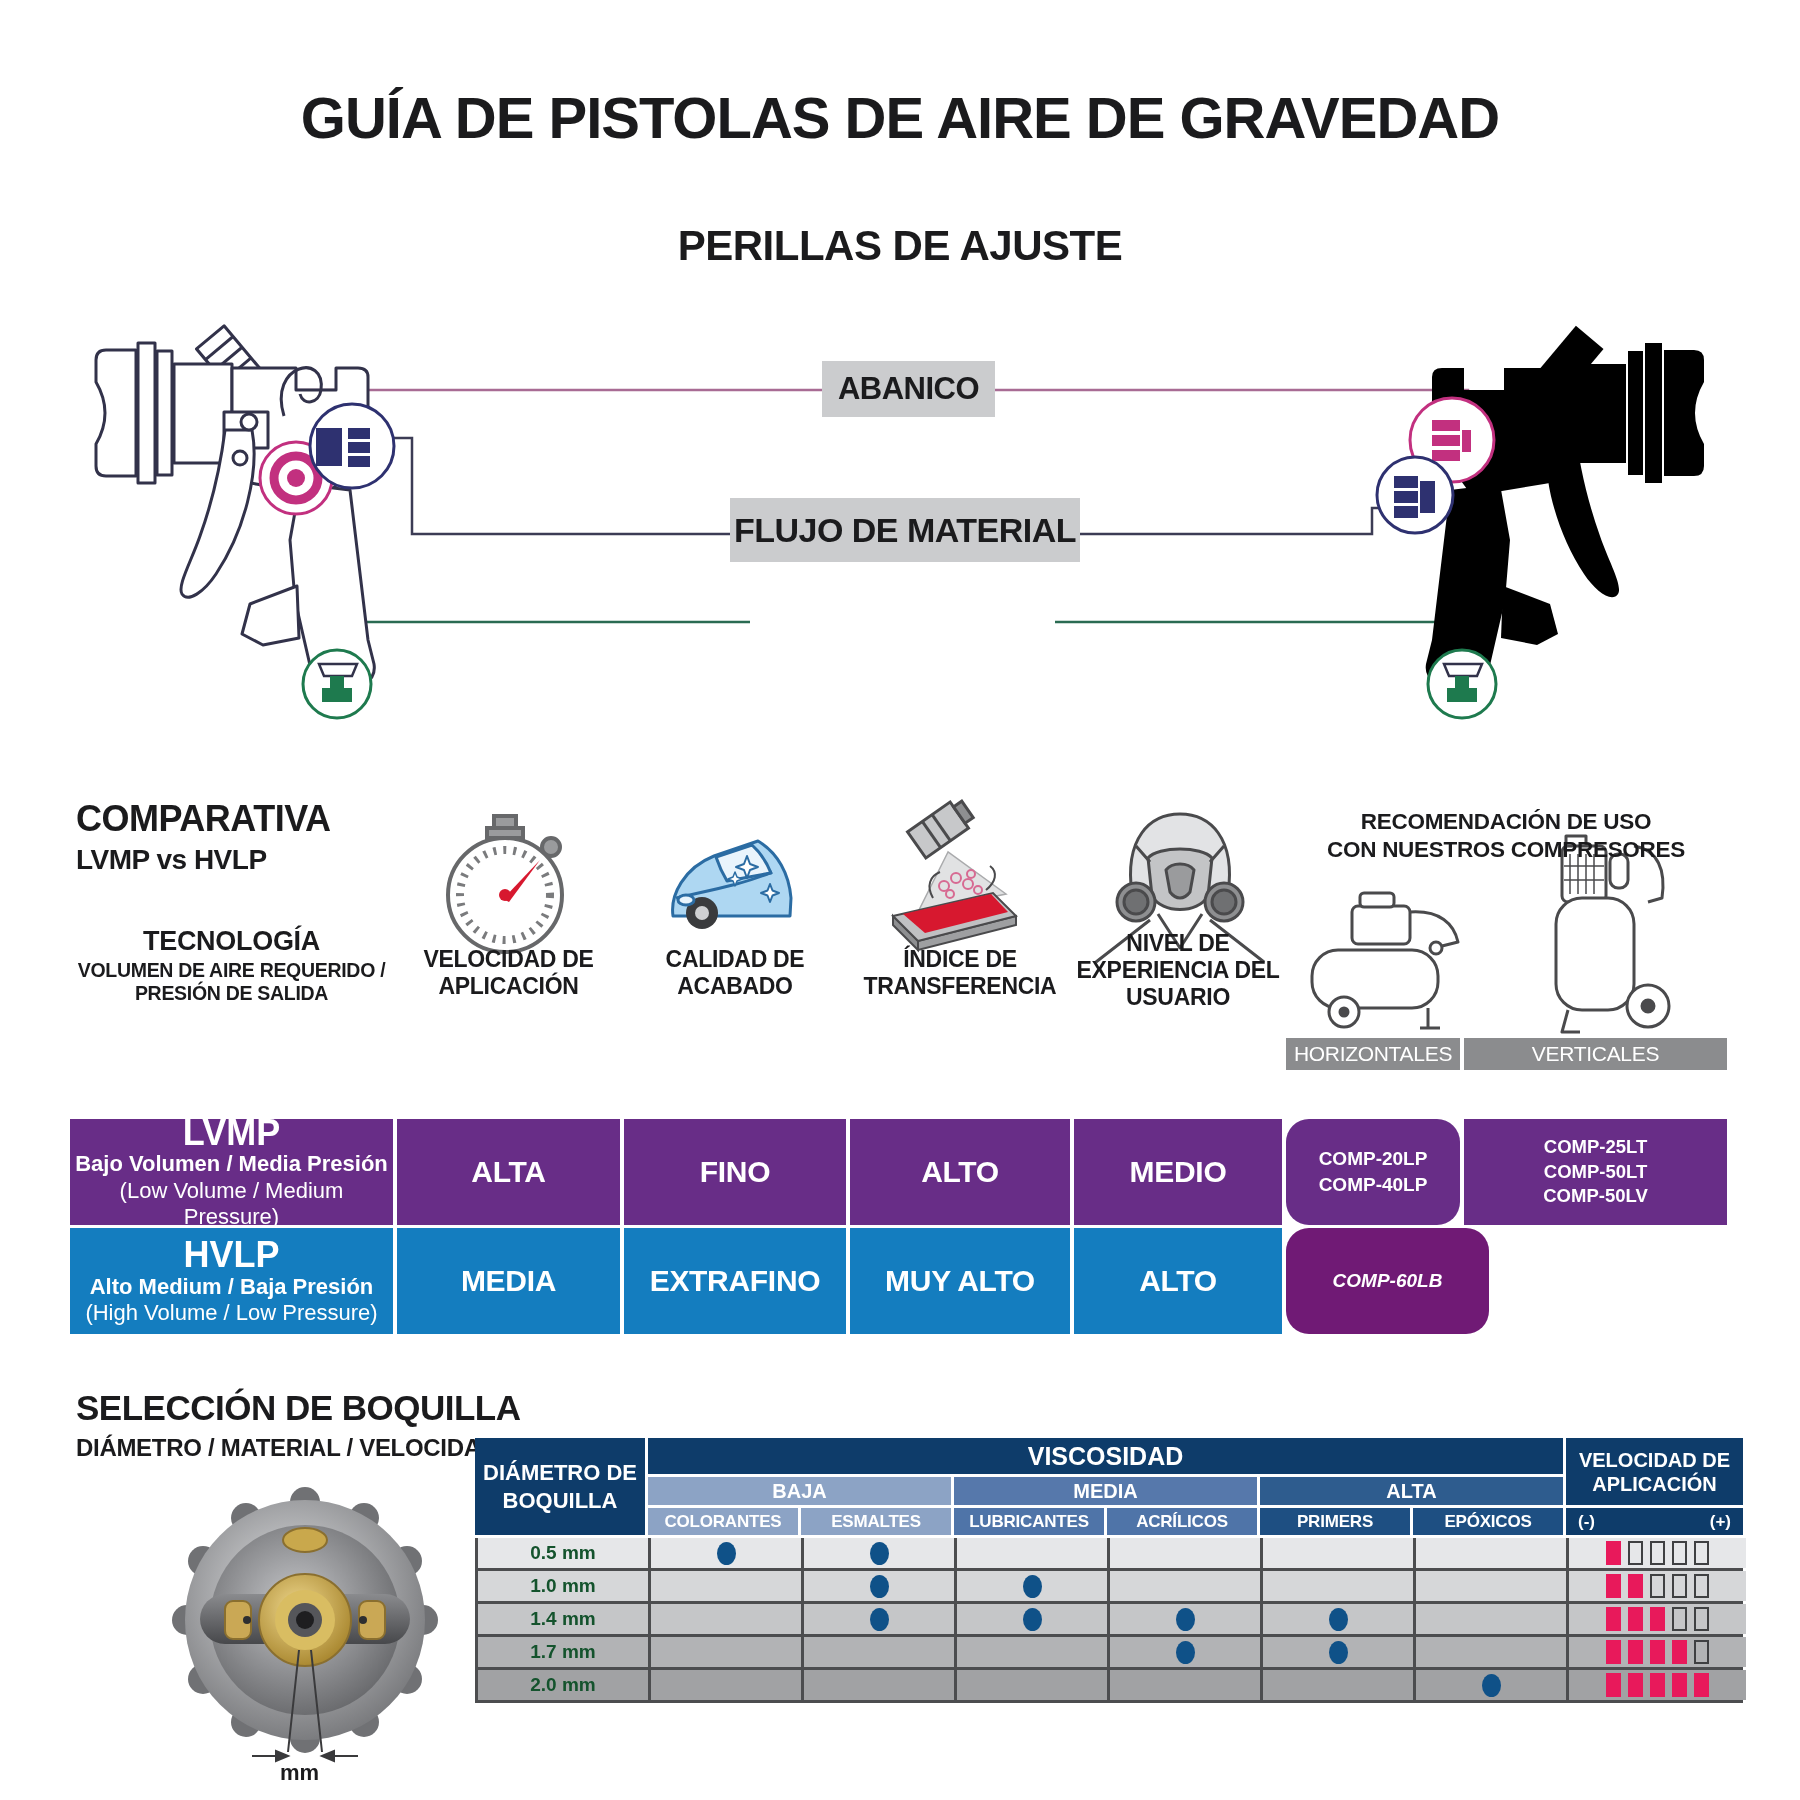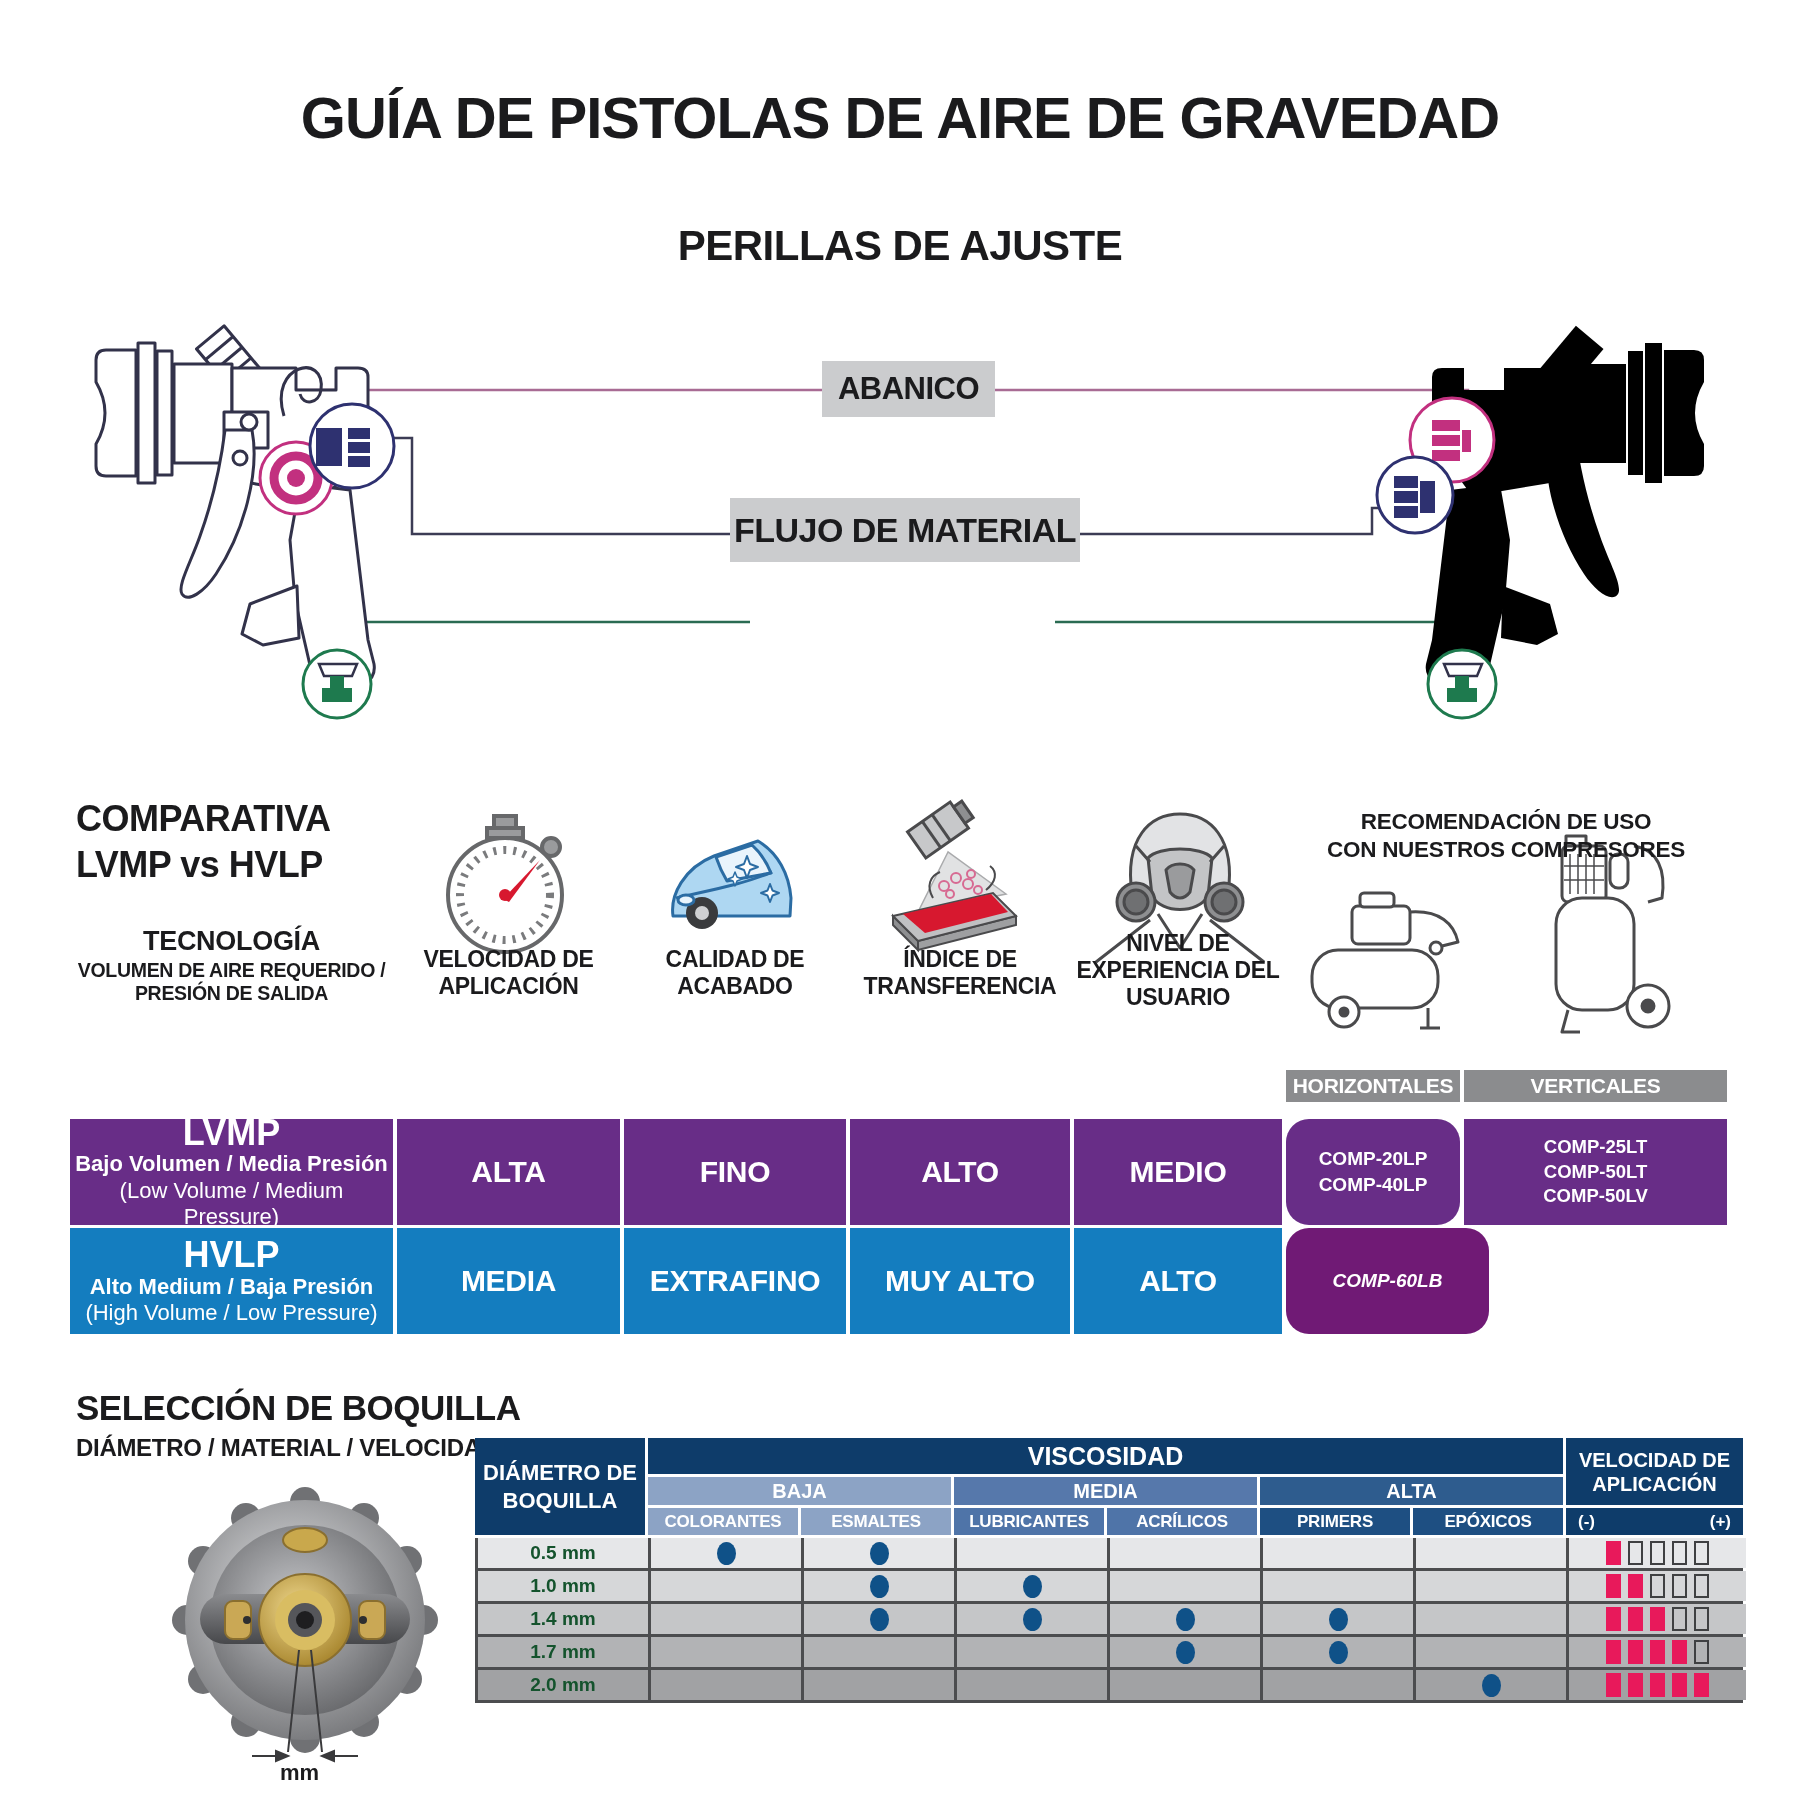--- a/index.html
+++ b/index.html
@@ -11,33 +11,33 @@
   .main-title{left:0;top:84px;width:1800px;text-align:center;font-size:58px;font-weight:bold;letter-spacing:-1px;}
   .sub-title{left:0;top:222px;width:1800px;text-align:center;font-size:42px;font-weight:bold;letter-spacing:-0.5px;}
 
   .tag{background:var(--tag,#cbccce);display:flex;align-items:center;justify-content:center;
        font-weight:bold;color:#1b1b1d;letter-spacing:-0.5px;z-index:3;}
   #tag-fan{left:822px;top:361px;width:173px;height:56px;font-size:31px;}
   #tag-flow{left:730px;top:498px;width:350px;height:64px;font-size:34px;}
   #tag-air{left:750px;top:591px;width:305px;height:63px;font-size:34px;}
 
   .comp-h{left:76px;top:798px;font-size:36px;font-weight:bold;letter-spacing:-0.5px;}
-  .comp-sh{left:76px;top:844px;font-size:36px;font-weight:bold;letter-spacing:-0.5px;}
+  .comp-sh{left:76px;top:844px;font-size:28px;font-weight:bold;letter-spacing:-0.5px;}
 
   .colhead{text-align:center;font-weight:bold;line-height:1.18;letter-spacing:-0.3px;}
   #tech-title{left:70px;width:323px;top:926px;font-size:27px;}
   #tech-sub{left:70px;width:323px;top:959px;font-size:19.5px;font-weight:bold;line-height:1.2;}
   #col-speed{left:397px;width:223px;top:946px;font-size:23px;}
   #col-finish{left:624px;width:222px;top:946px;font-size:23px;}
   #col-transfer{left:850px;width:220px;top:946px;font-size:23px;}
   #col-exp{left:1074px;width:208px;top:930px;font-size:23px;}
   #rec-head{left:1256px;width:500px;top:808px;font-size:22.5px;line-height:1.25;}
 
   .graycell{background:var(--hgray,#8b8c8e);color:#fff;display:flex;align-items:center;justify-content:center;
-            font-weight:bold;font-size:21px;letter-spacing:-0.3px;margin-top:32px;}
+            font-weight:normal;font-size:21px;letter-spacing:-0.3px;}
   #gray-h{left:1286px;top:1038px;width:174px;height:32px;}
   #gray-v{left:1464px;top:1038px;width:263px;height:32px;}
 
   #comp-rows{left:70px;top:1073px;width:1661px;height:222px;margin-top:46px;}
   .comp-row{position:absolute;left:0;height:106px;display:flex;gap:4px;}
   .ccell{flex:none;display:flex;flex-direction:column;align-items:center;justify-content:center;color:#fff;text-align:center;}
   .ccell.big{font-size:30px;font-weight:bold;letter-spacing:-0.3px;}
   .tech-name{font-size:36px;font-weight:bold;line-height:1.05;}
   .tech-desc{font-size:22px;font-weight:bold;line-height:1.2;}
   .tech-desc2{font-size:22px;font-weight:normal;line-height:1.2;}

